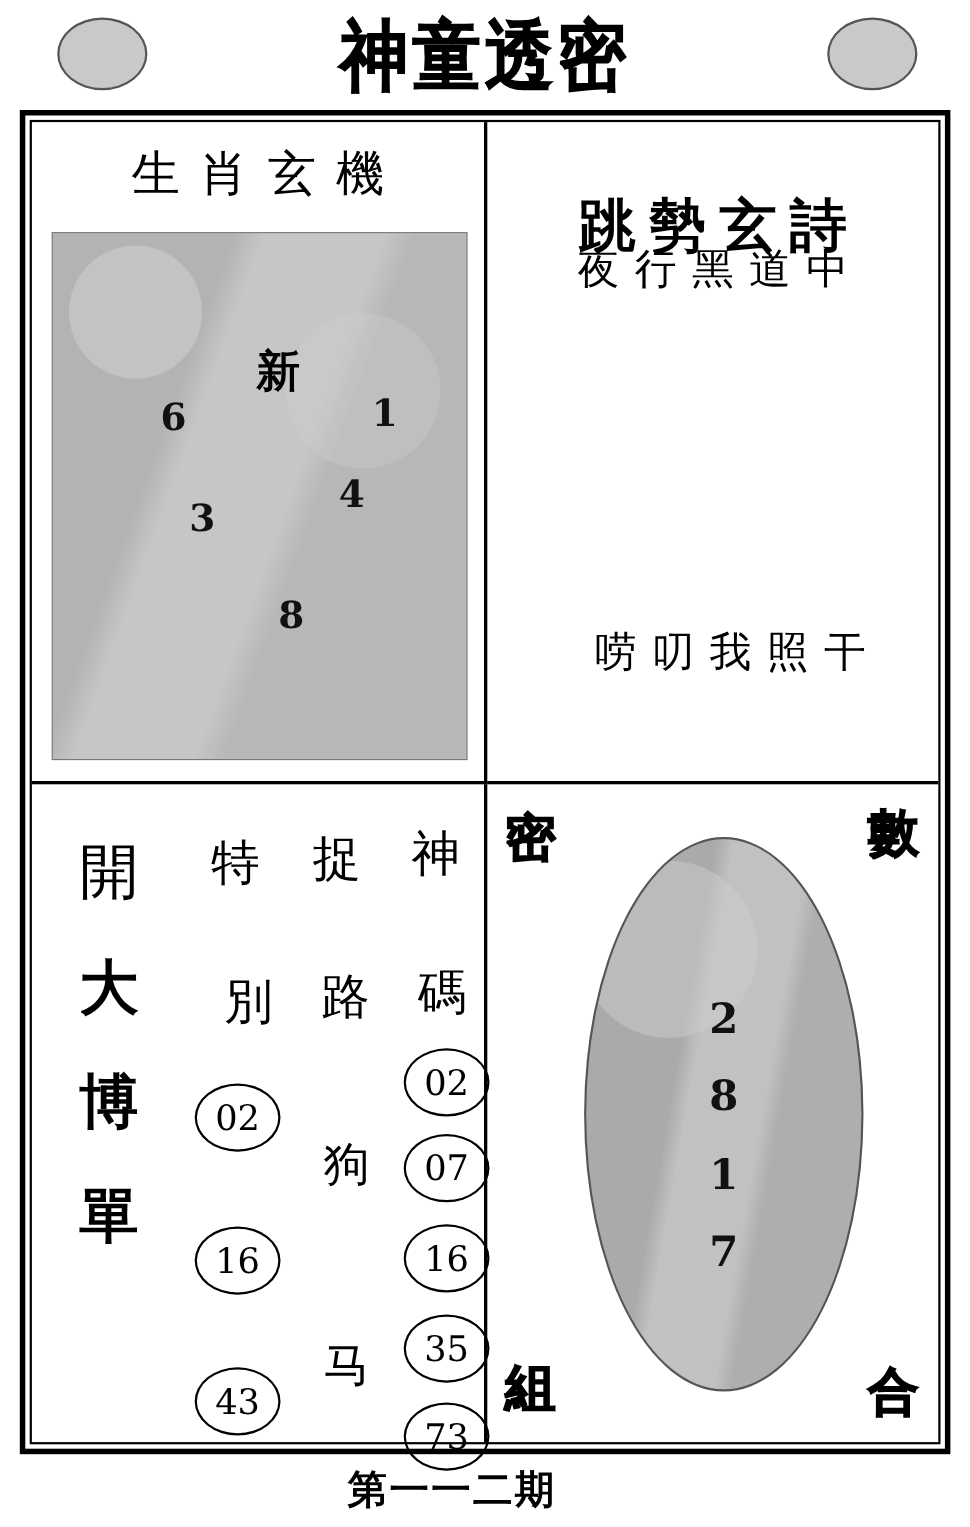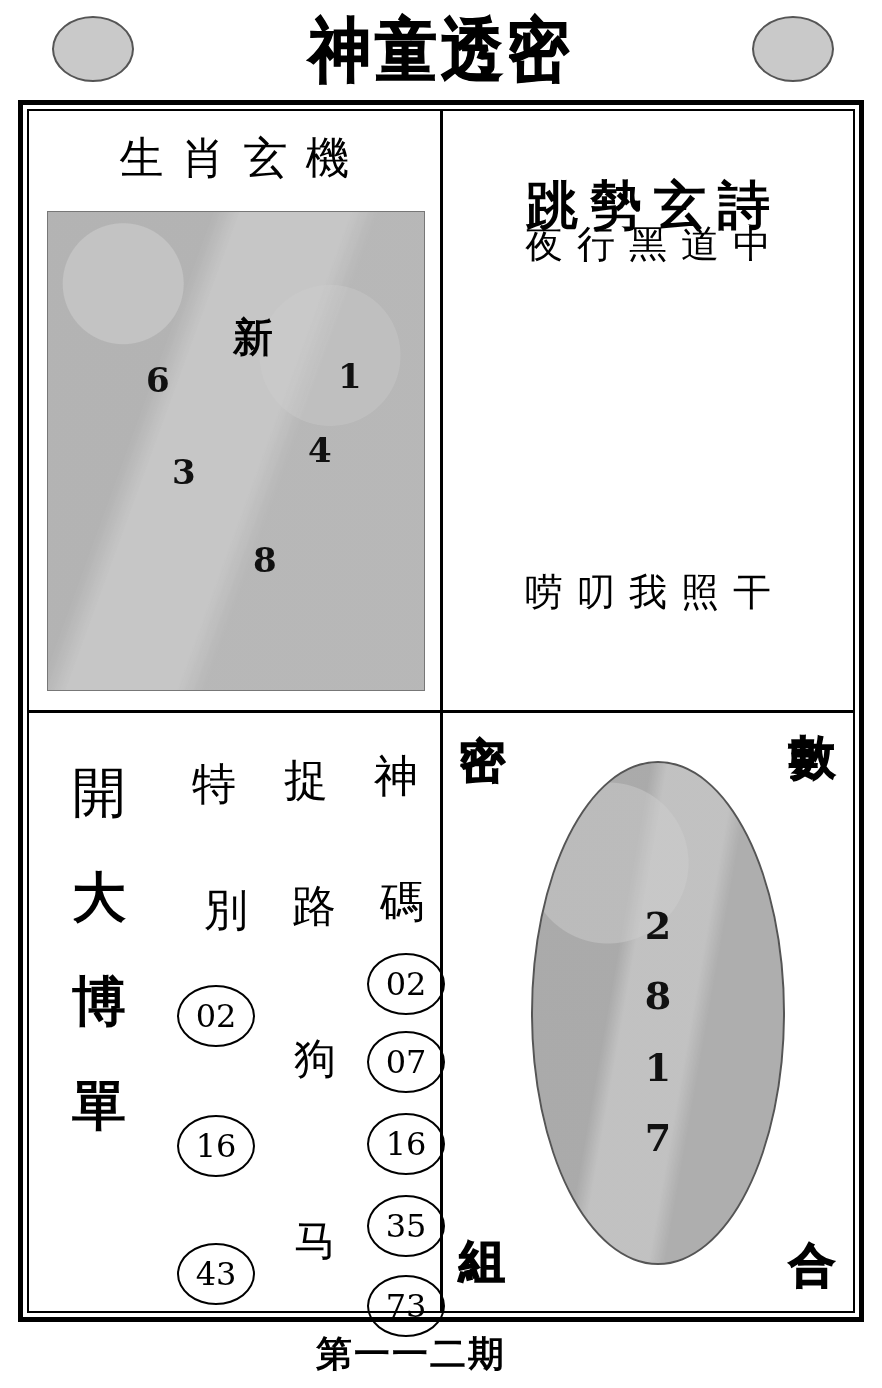--- a/index.html
+++ b/index.html
@@ -162,21 +162,21 @@
     width: 100%;
     text-align: center;
     font-family: "DejaVu Serif", serif;
     font-size: 38px;
     letter-spacing: 14px;
     text-indent: 14px;
   }
   .pl1 { top: 108px; }
   .pl2 { top: 224px; }
   .pl3 { top: 340px; }
-  .pl4 { top: 456px; }
+  .pl4 { top: 456px; margin-left: 16px; }
 
   
   .bl-col {
     position: absolute;
     font-family: "DejaVu Serif", serif;
     text-align: center;
   }
   .col-kai {
     left: 22px;
     top: 28px;

